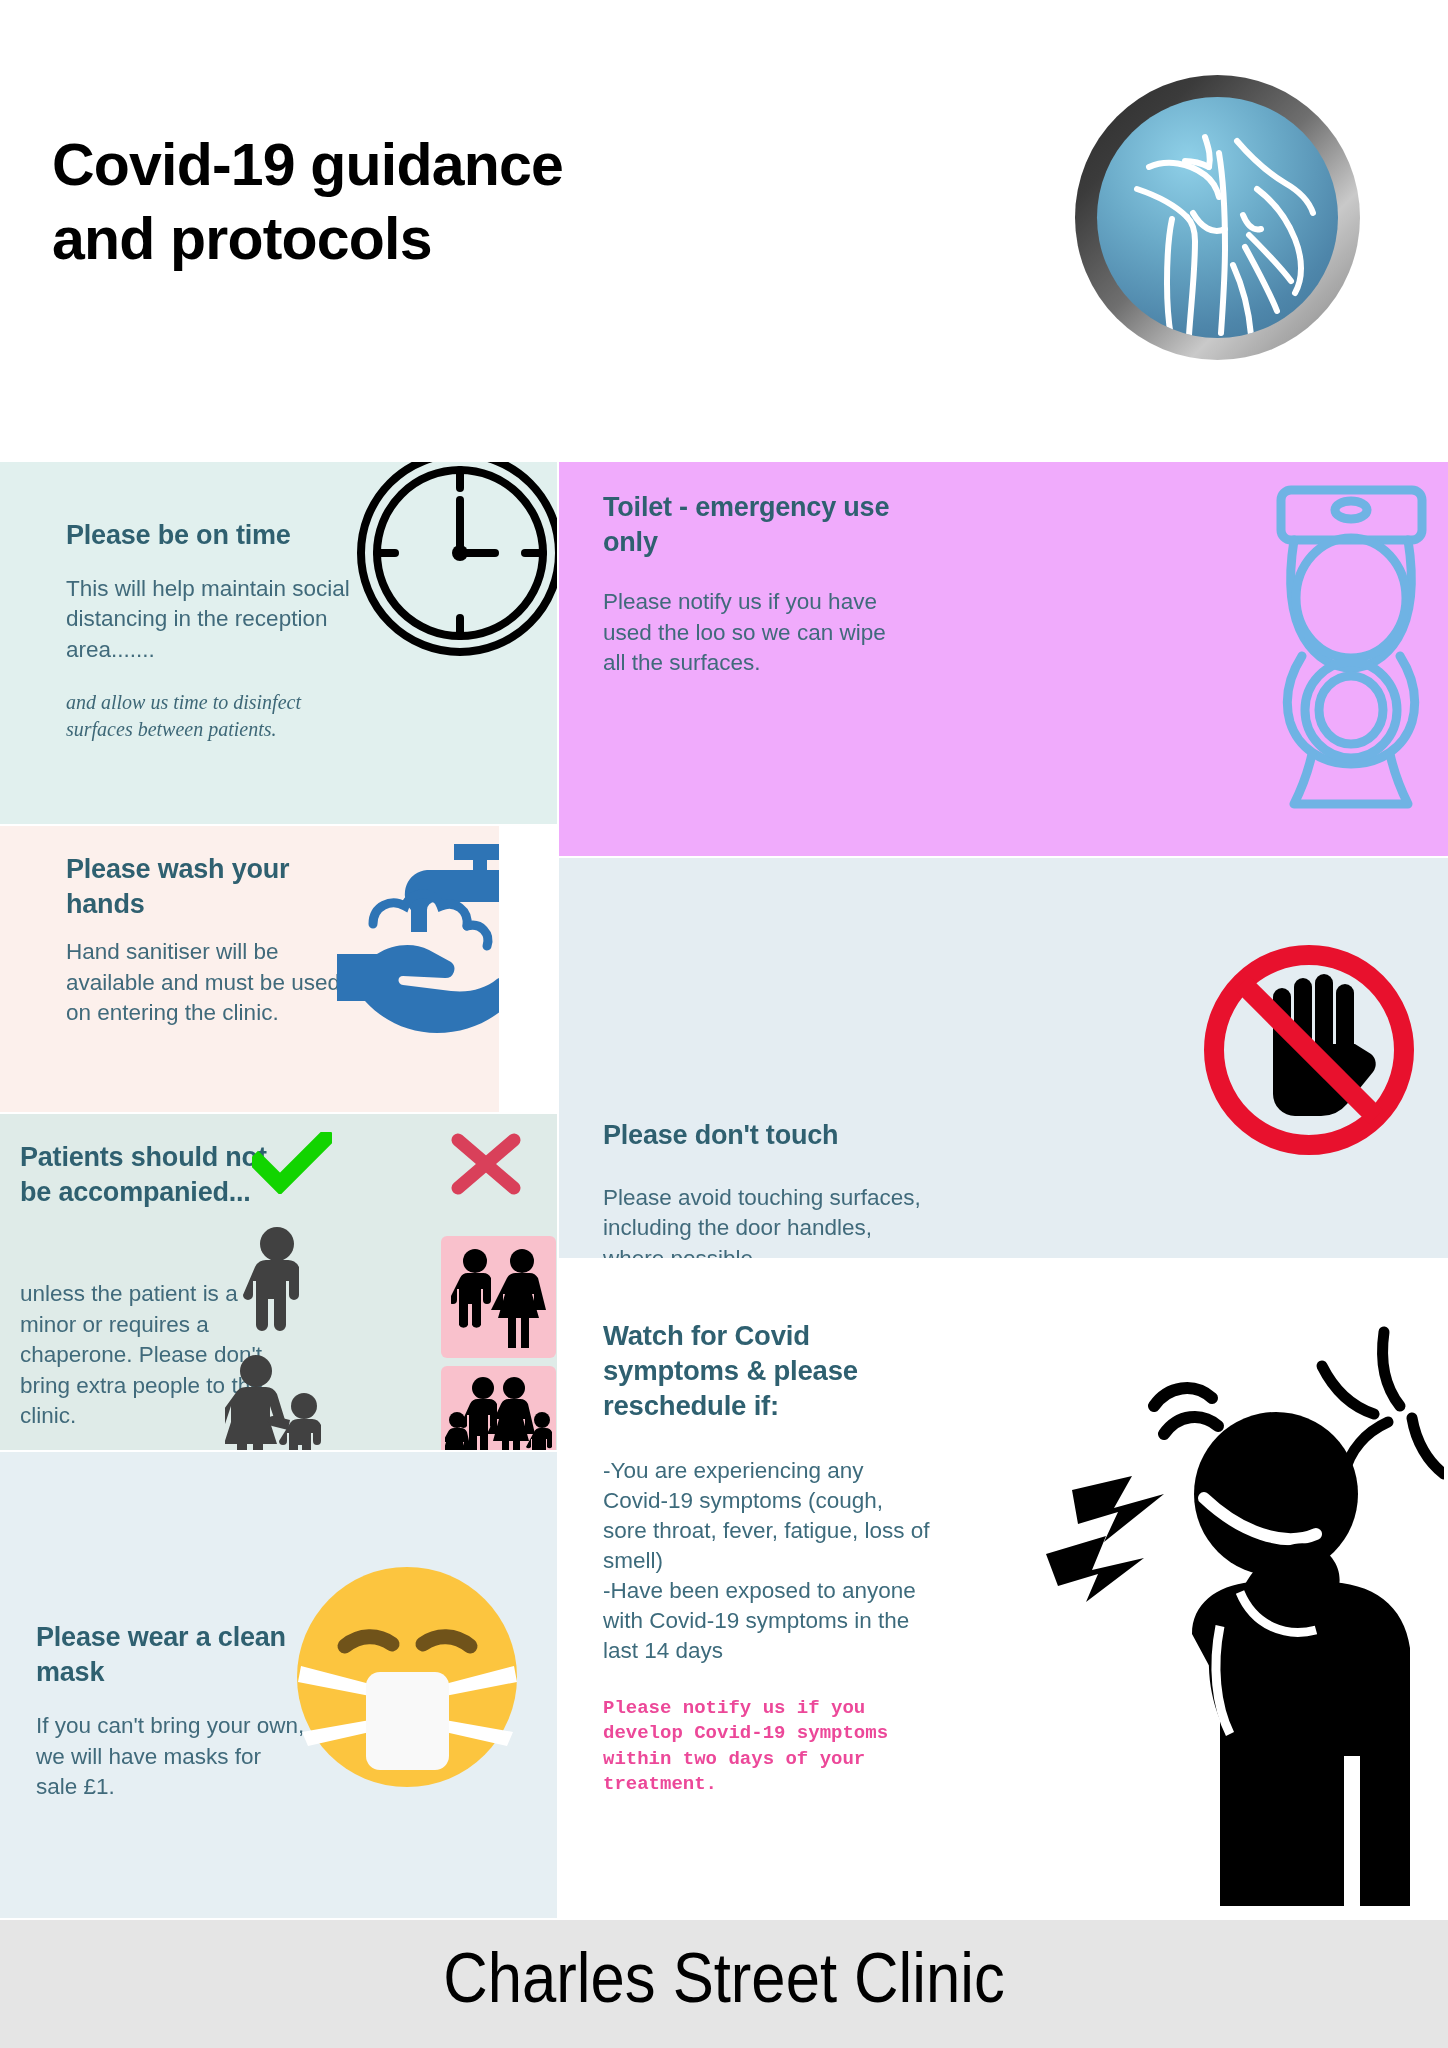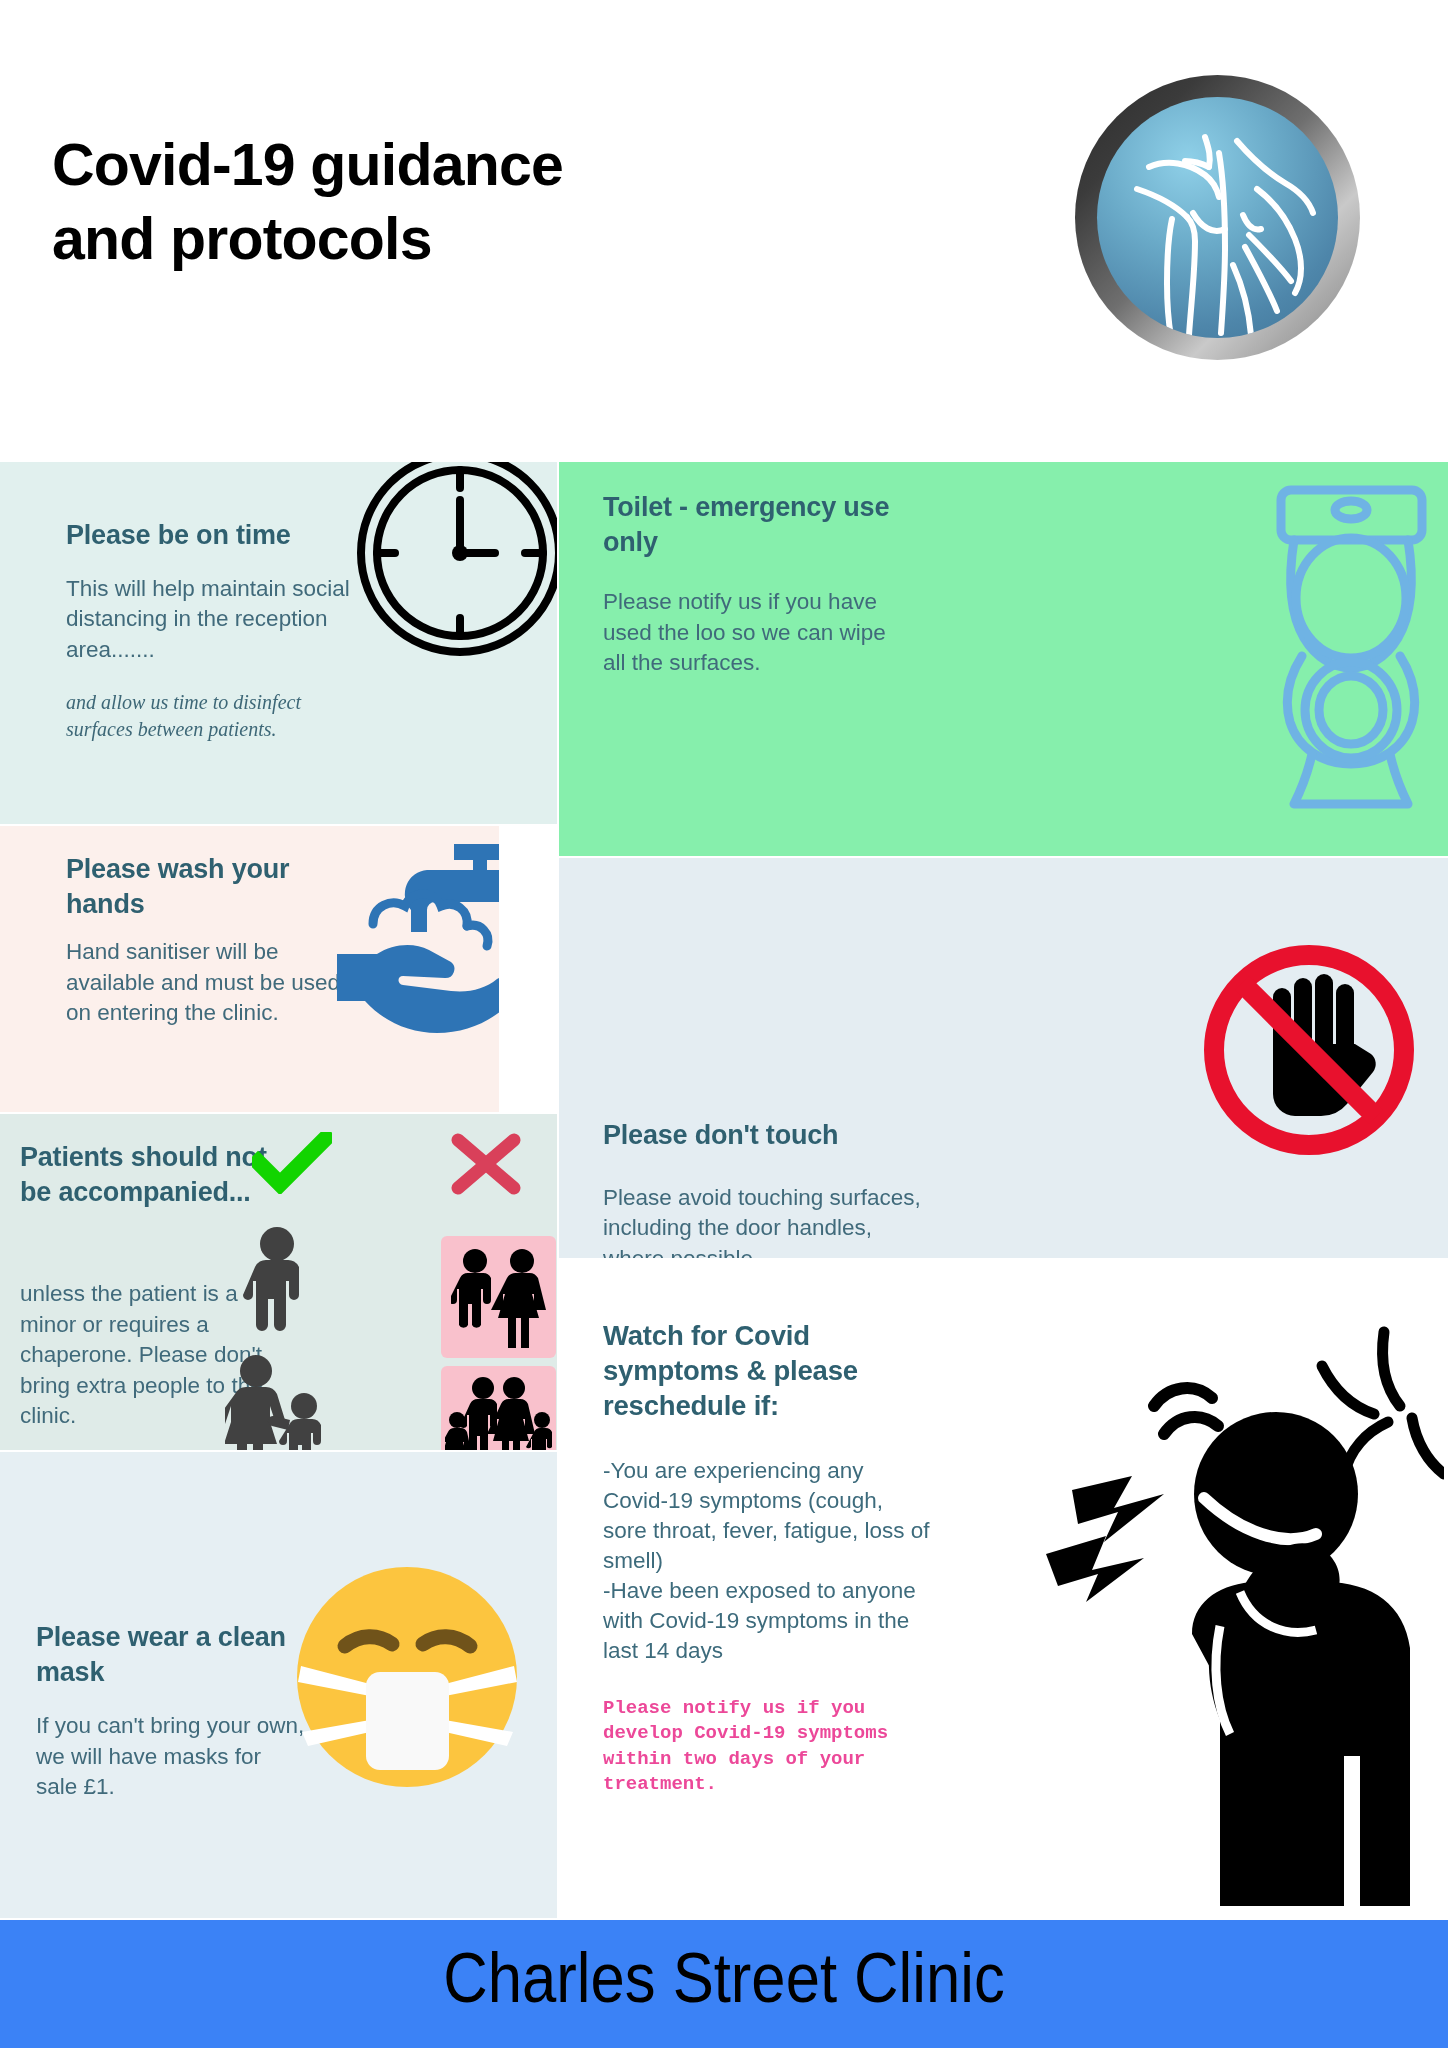--- a/index.html
+++ b/index.html
@@ -51,21 +51,21 @@
     font-style:italic; font-size:20px; line-height:1.33; color:#3d6777;
   }
 
   
   #card-on-time   { left:0;   top:462px;  width:557px; height:362px; background:#e1f0ee; }
   #card-wash      { left:0;   top:826px;  width:499px; height:286px; background:#fcf0ec; }
   #card-accompany { left:0;   top:1114px; width:557px; height:336px; background:#dfebe8; }
   #card-mask      { left:0;   top:1452px; width:557px; height:466px; background:#e6eff3; }
 
   
-  #card-toilet  { left:559px; top:462px;  width:889px; height:394px; background:#86efac; }
+  #card-toilet  { left:559px; top:462px;  width:889px; height:394px; background:#f0abfc; }
   #card-touch   { left:559px; top:858px;  width:889px; height:400px; background:#e4edf2; }
   #card-symptom { left:559px; top:1260px; width:889px; height:658px; background:#ffffff; }
 
   
   #ontime-text   { position:absolute; left:66px; top:56px; width:300px; }
   #ontime-text p { margin-top:21px; }
   #ontime-text .note { margin-top:24px; }
 
   #wash-text   { position:absolute; left:66px; top:26px; width:300px; }
   #wash-text p { margin-top:16px; }
@@ -104,21 +104,21 @@
   #fig-single  { left:242px; top:112px; }
   #fig-adult-child { left:225px; top:240px; }
   .pink-box { position:absolute; background:#f9c1cc; border-radius:6px; }
   #pink-box-1 { left:441px; top:122px; width:115px; height:122px; }
   #pink-box-2 { left:441px; top:252px; width:115px; height:110px; }
   .pink-fig { position:absolute; fill:#000; }
 
   
   #footer {
     position:absolute; left:0; top:1920px; width:1448px; height:128px;
-    background:#3b82f6;
+    background:#e5e5e5;
   }
   #clinic-name {
     position:absolute; left:0; top:18px; width:1448px;
     text-align:center;
     font-family:"Liberation Sans Narrow","Liberation Sans", sans-serif;
     font-size:70px; font-weight:400; color:#000; letter-spacing:0px;
     transform:scaleX(0.88); transform-origin:center;
   }
 </style>
 </head>

